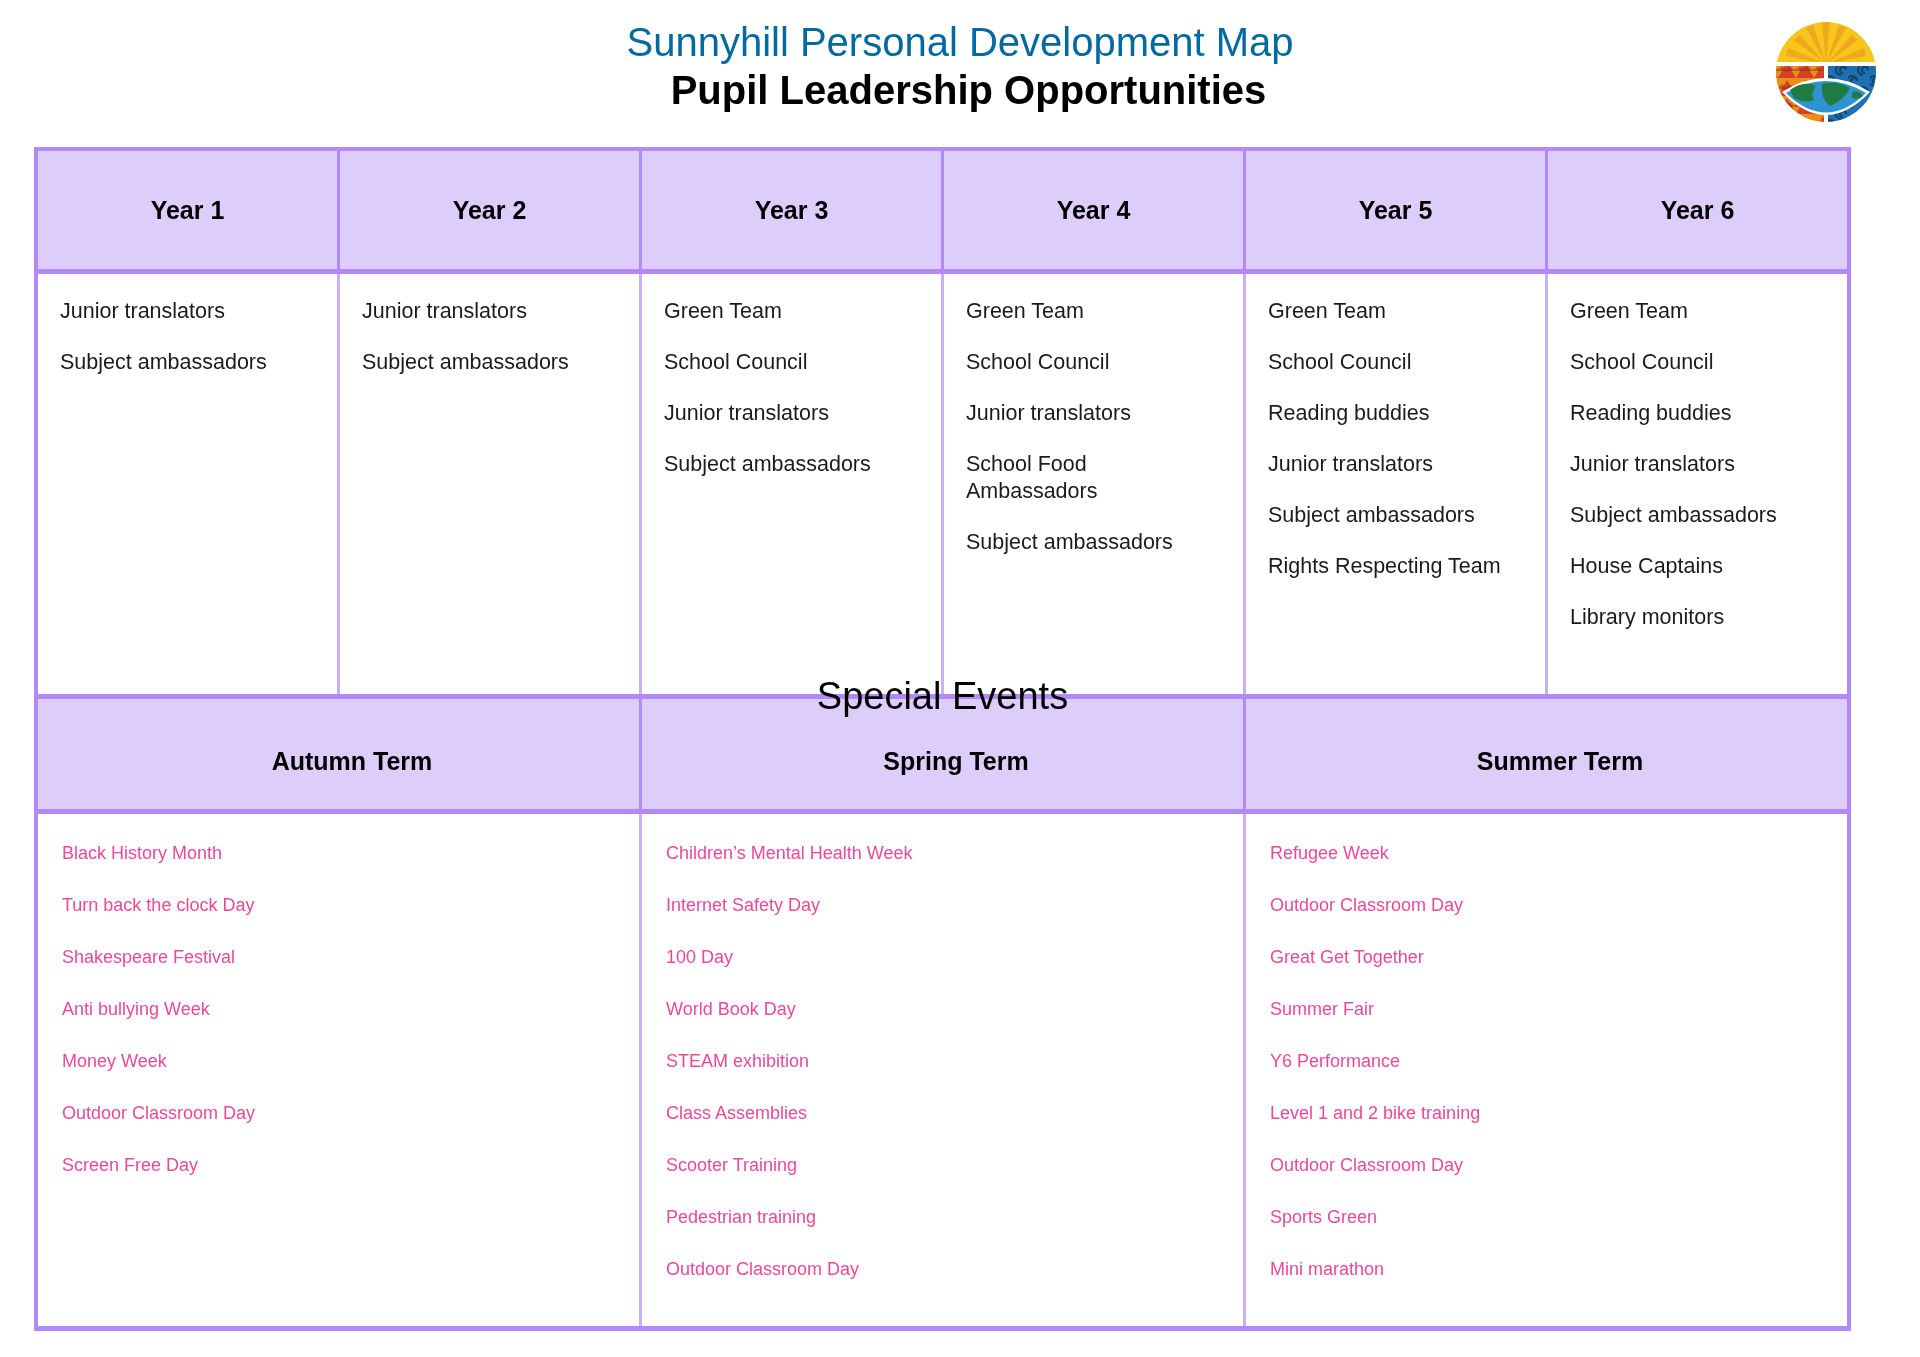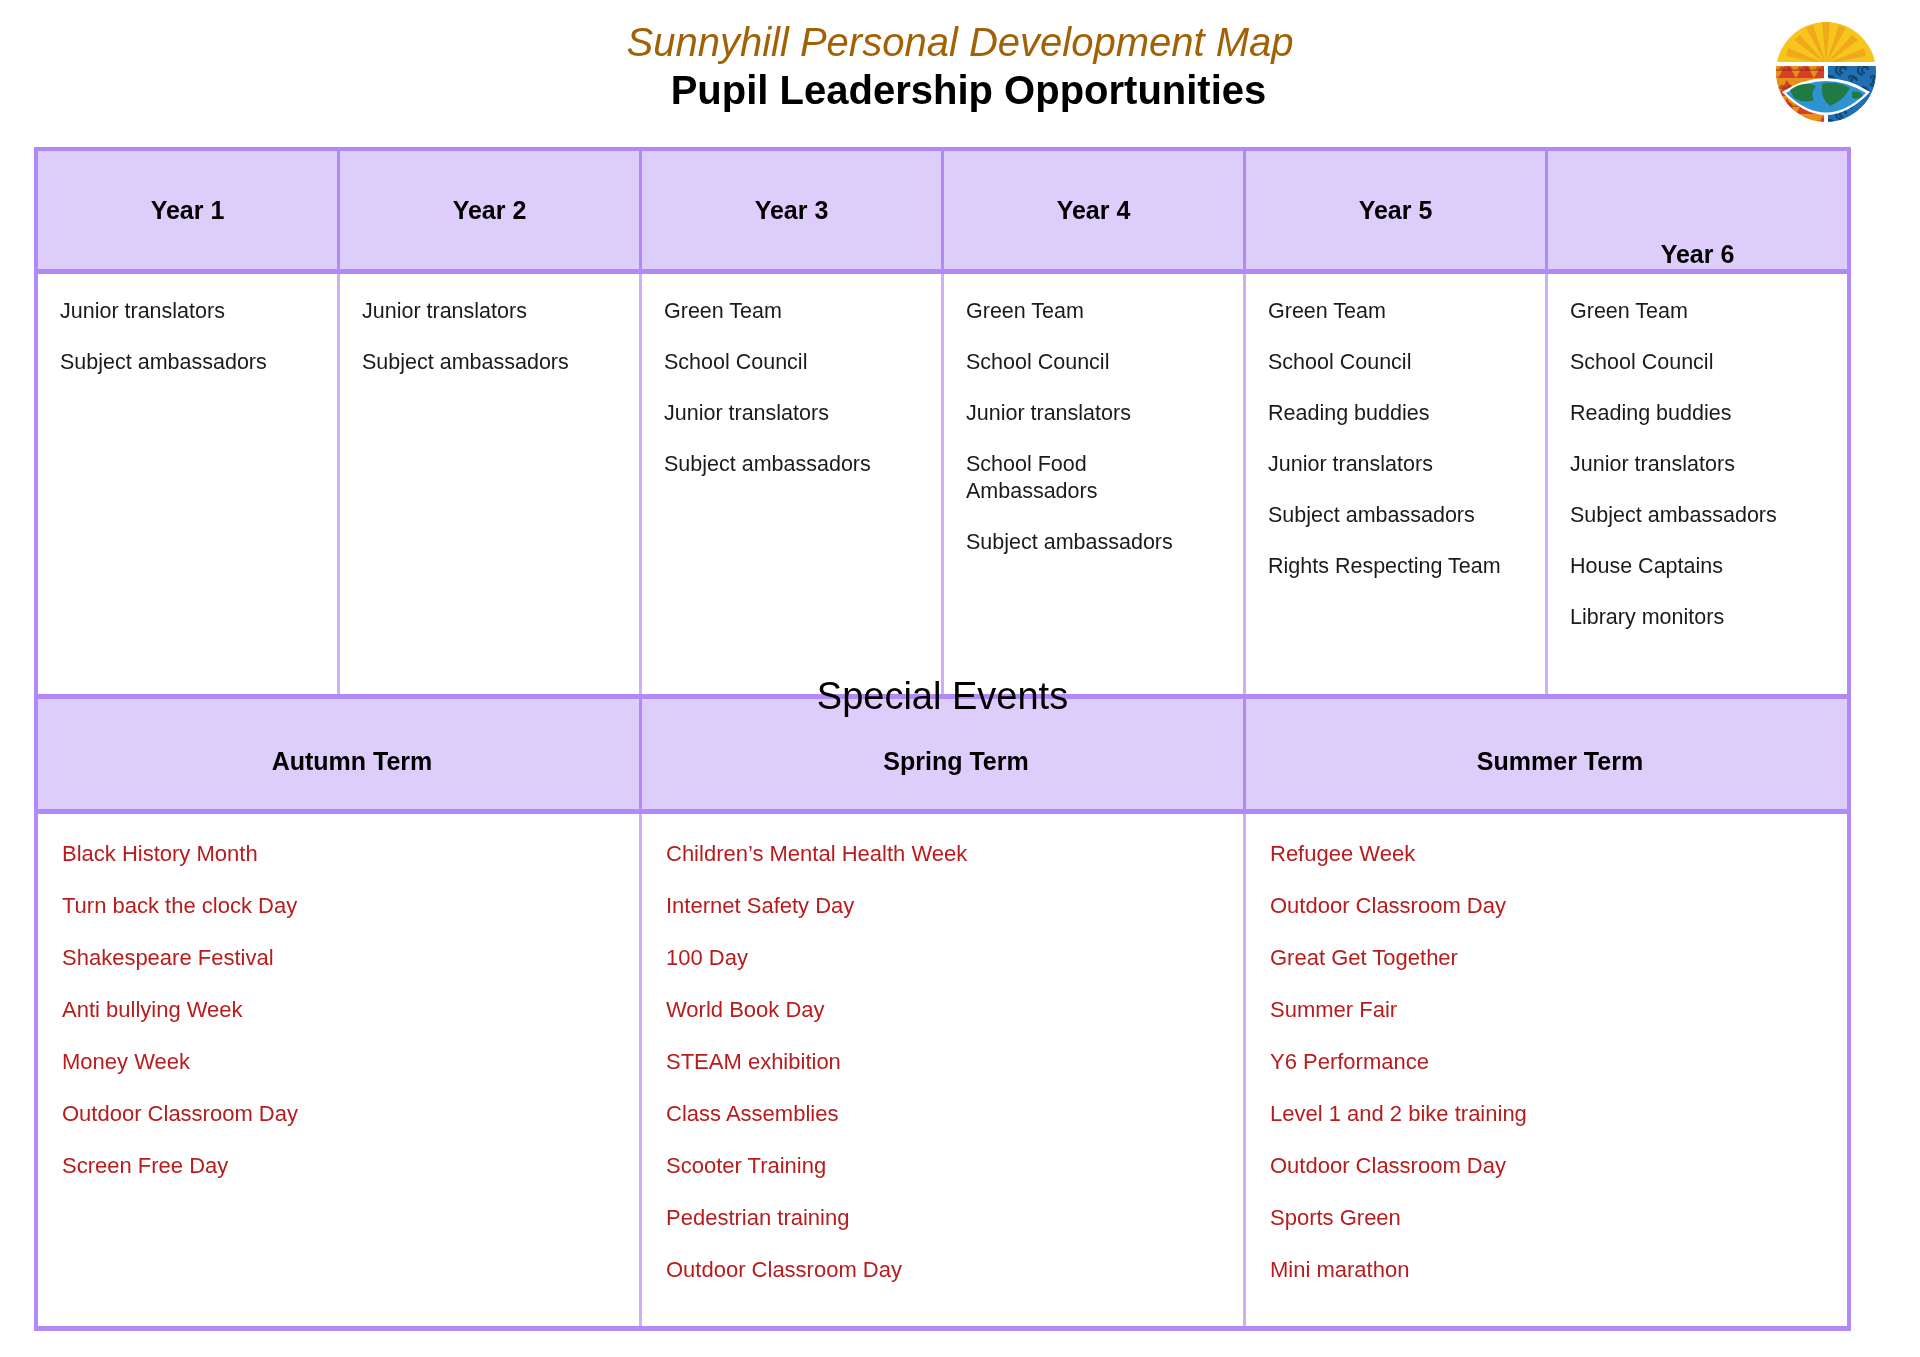--- a/index.html
+++ b/index.html
@@ -27,23 +27,22 @@
     left: 0;
     top: 18px;
     width: 1920px;
     text-align: center;
   }
   .title-main {
     font-size: 40px;
     font-weight: 400;
     line-height: 48px;
     letter-spacing: 0px;
-    color: #a16207;
+    color: #0369a1;
     white-space: nowrap;
-    font-style: italic;
   }
   .title-sub {
     font-size: 40px;
     font-weight: 700;
     line-height: 48px;
     color: #000000;
     white-space: nowrap;
     padding-left: 17px;
   }
 
@@ -79,21 +78,21 @@
   .year-head-cell {
     flex: 1 1 0;
     box-sizing: border-box;
     height: 118px;
     display: flex;
     align-items: center;
     justify-content: center;
     border-right: 3px solid #b388f7;
     background: #dccdfb;
   }
-  .year-head-cell:last-child { border-right: none; align-items: flex-end; }
+  .year-head-cell:last-child { border-right: none; }
   .year-head-cell .label {
     font-size: 25px;
     font-weight: 700;
     color: #000;
   }
 
   
   .year-body-row {
     border-left: 4px solid #b388f7;
     border-right: 4px solid #b388f7;
@@ -172,23 +171,23 @@
   .term-body-cell {
     flex: 1 1 0;
     box-sizing: border-box;
     min-height: 500px;
     padding: 26px 24px 18px 24px;
     border-right: 3px solid #cbb0f8;
     background: #ffffff;
   }
   .term-body-cell:last-child { border-right: none; }
   .term-body-cell .item {
-    font-size: 22px;
+    font-size: 18px;
     line-height: 27px;
-    color: #b91c1c;
+    color: #ec4899;
     margin-bottom: 25px;
     font-weight: 400;
   }
 </style>
 </head>
 <body>
 
 <div class="page-header">
   <div class="title-block">
     <div class="title-main">Sunnyhill Personal Development Map</div>

